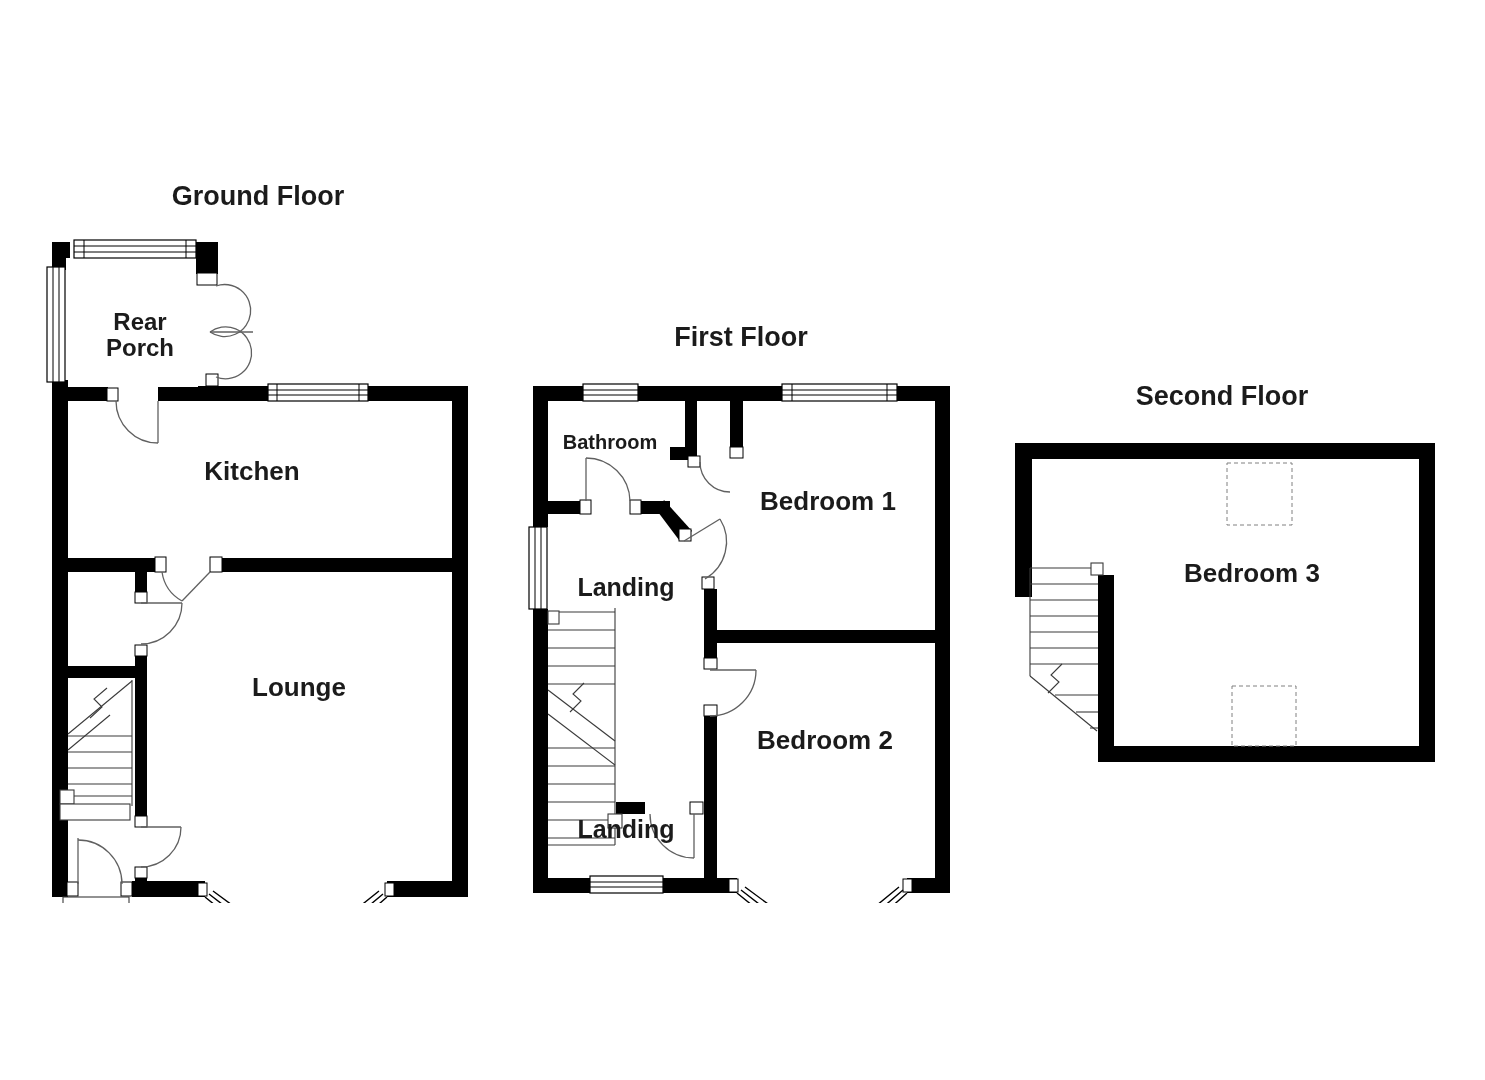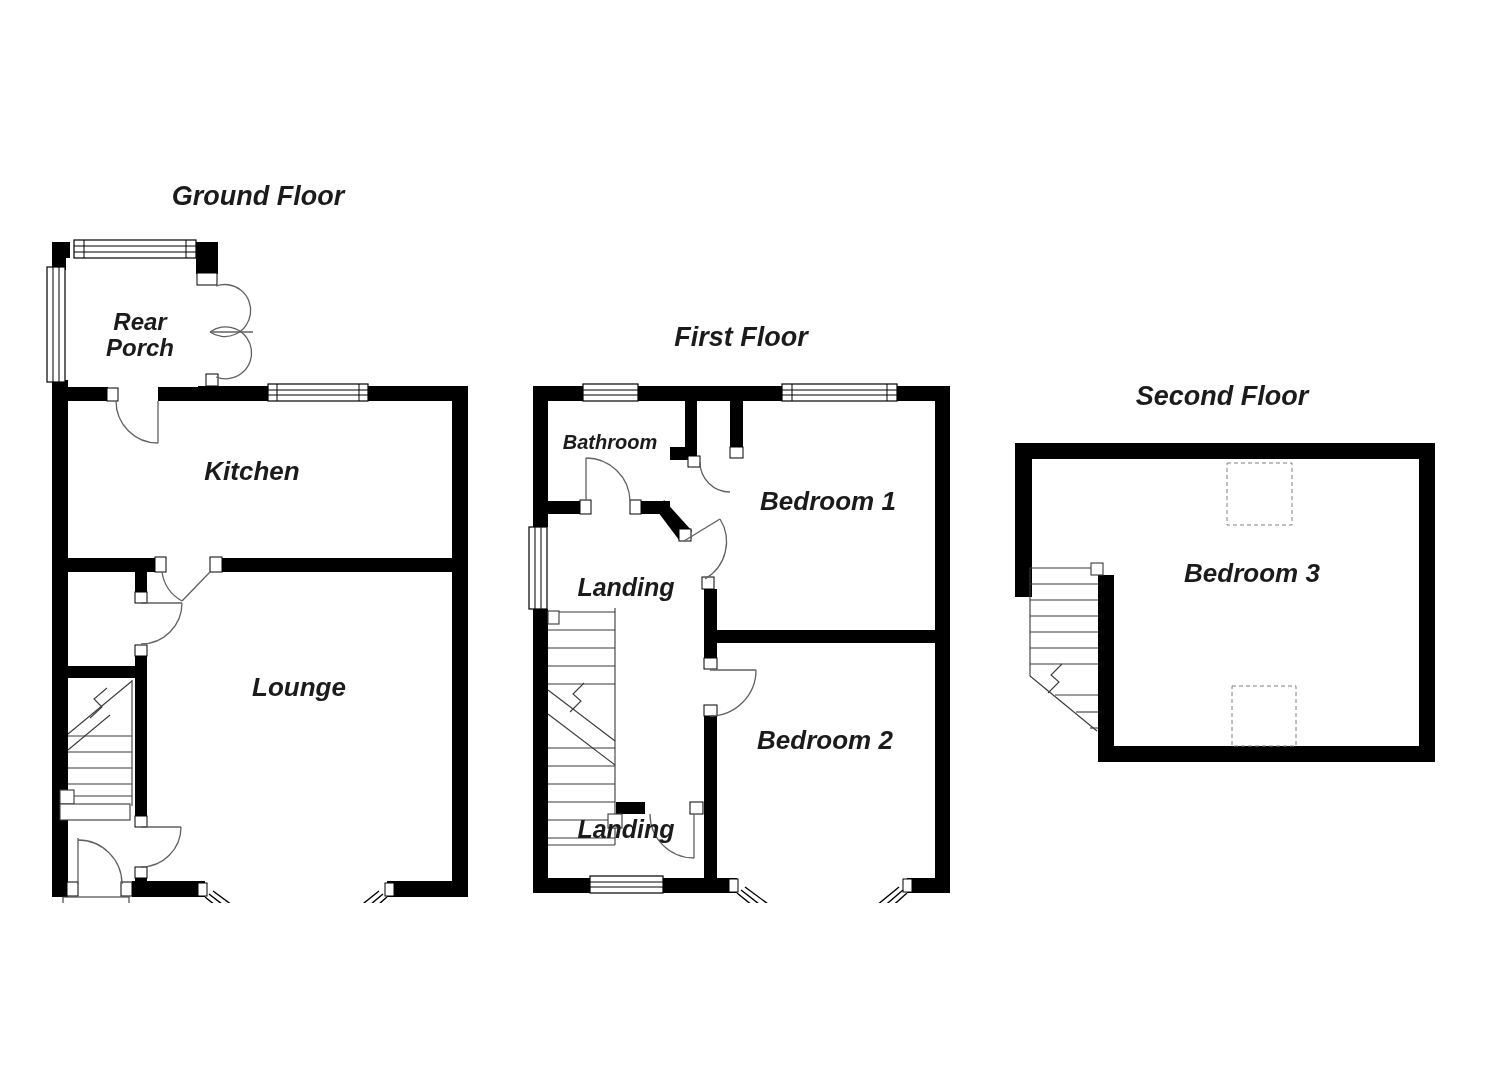--- a/index.html
+++ b/index.html
@@ -1,16 +1,16 @@
 <!DOCTYPE html>
 <html><head>
 <meta charset="utf-8">
 <style>
   html,body{margin:0;padding:0;background:#ffffff;}
-  .canvas{position:relative;width:1485px;height:903px;background:#ffffff;overflow:hidden;font-style:italic;}
+  .canvas{position:relative;width:1485px;height:903px;background:#ffffff;overflow:hidden;}
   svg{display:block;}
   text{font-family:"Liberation Sans","DejaVu Sans",sans-serif;font-weight:bold;fill:#1b1b1b;text-anchor:middle;}
   .title{font-size:27px;}
   .room{font-size:26px;}
   .room-sm{font-size:20px;}
   .room-md{font-size:24px;}
   .room-ld{font-size:25px;}
   .wall{fill:#000000;stroke:none;}
   .jamb{fill:#ffffff;stroke:#000000;stroke-width:1;}
   .win{fill:#ffffff;stroke:#000000;stroke-width:1.2;}

